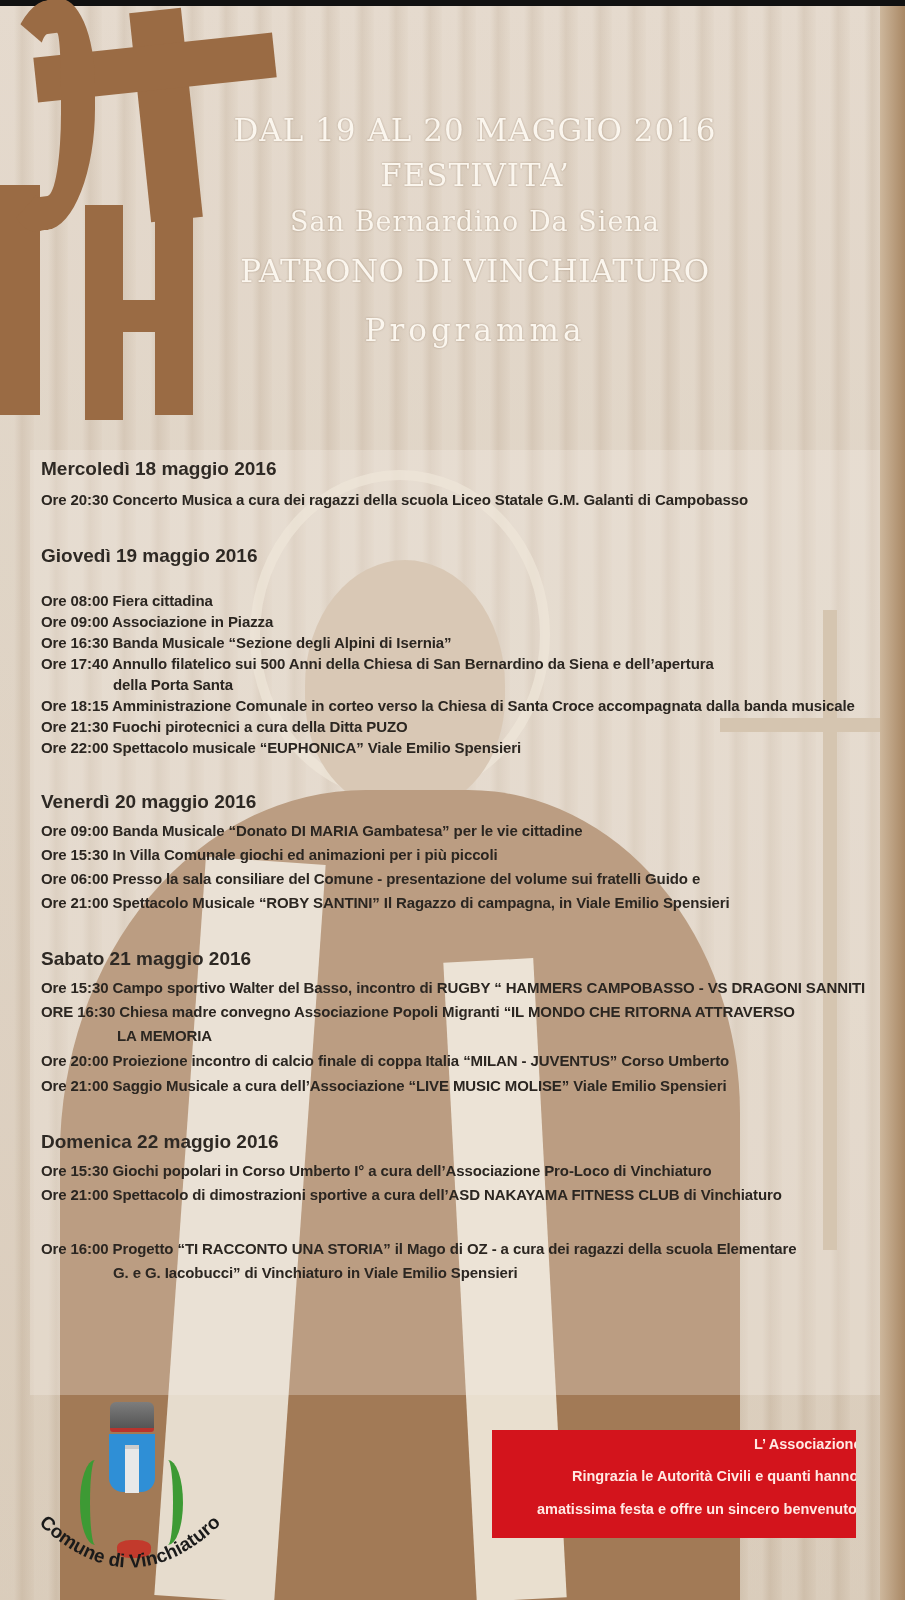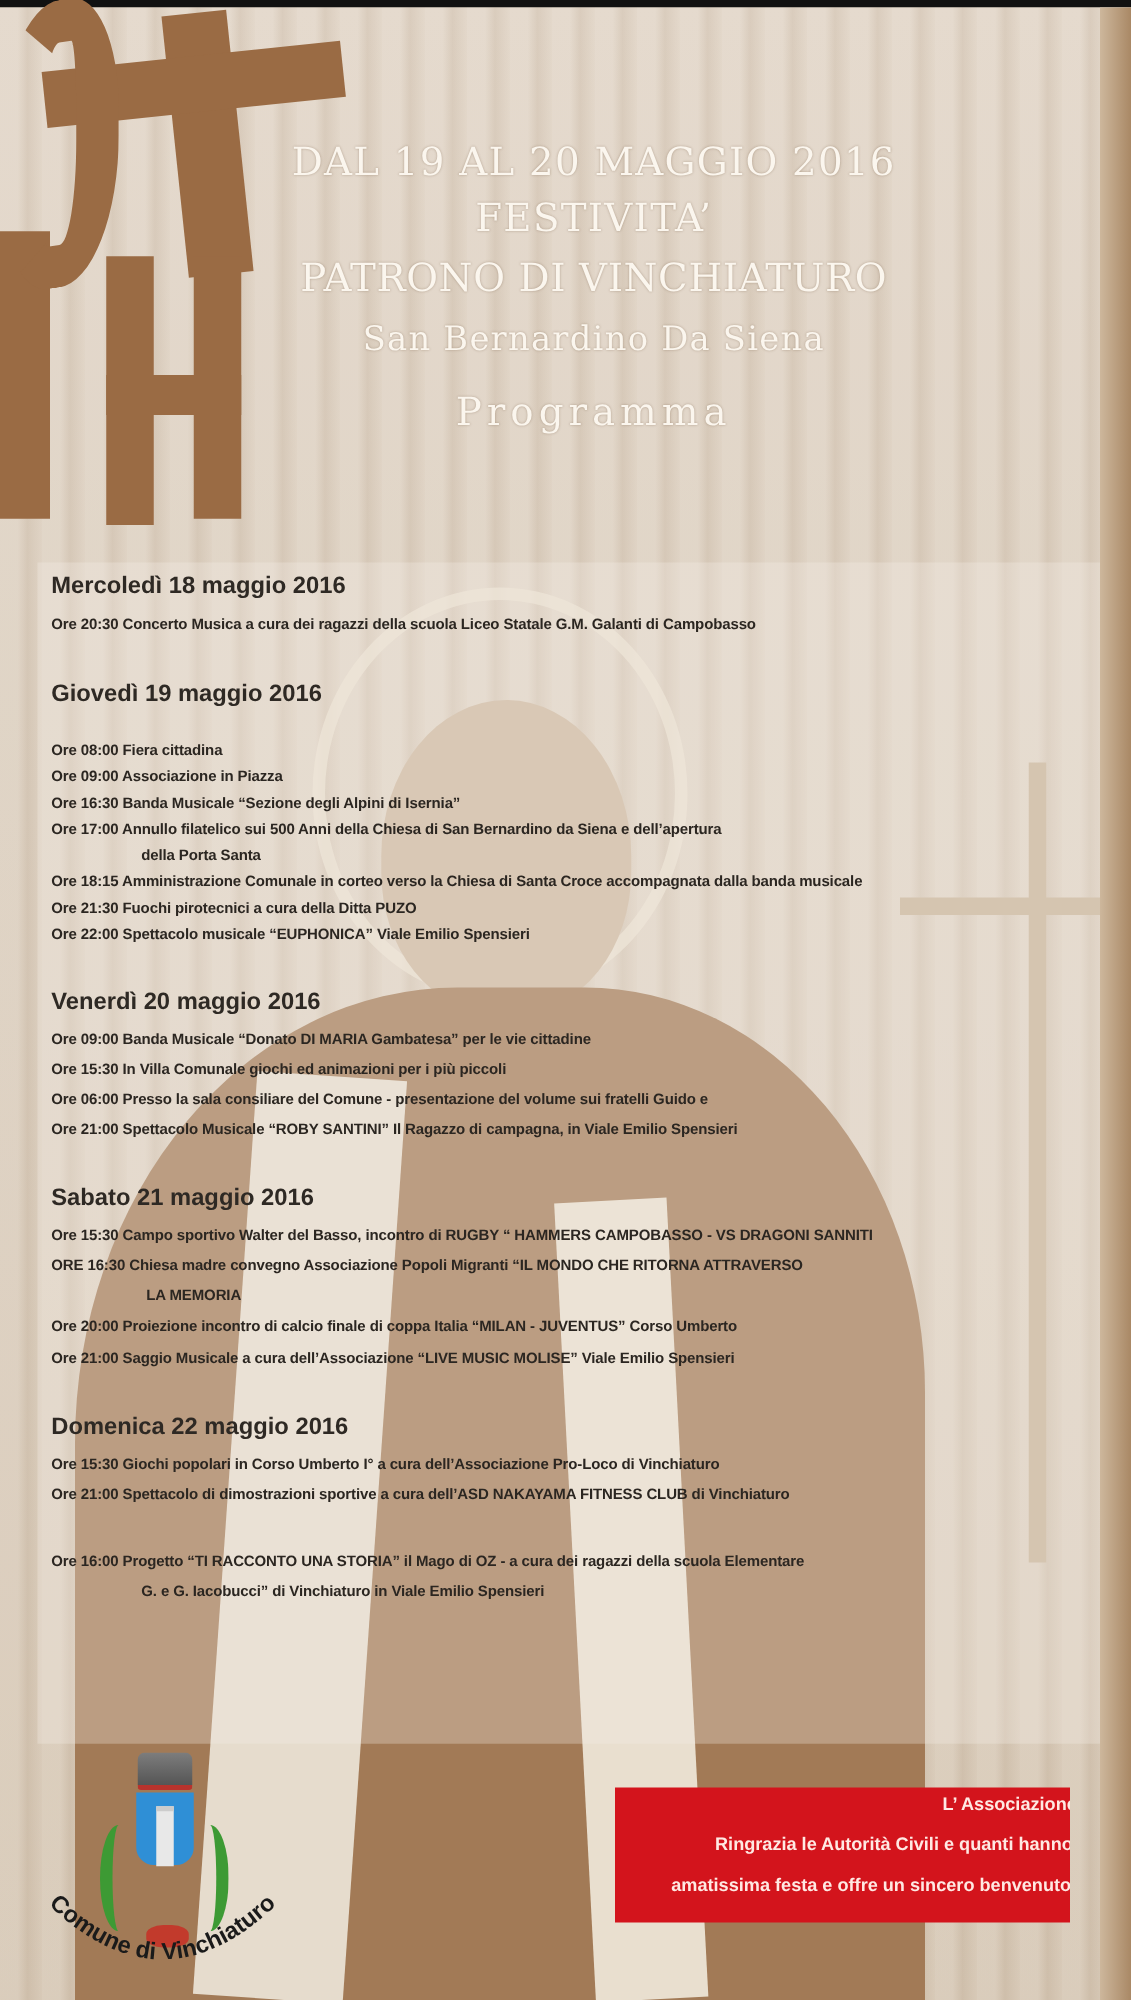--- a/index.html
+++ b/index.html
@@ -50,21 +50,21 @@
   .h5 { font-size:31px; line-height:40px; margin-top:14px; letter-spacing:4px; }
 
   
   .panel {
     position:absolute; left:30px; top:450px; width:850px; height:945px;
     background:rgba(246,240,231,0.30);
   }
   .program { position:absolute; left:41px; top:455px; width:850px; color:#2b2621; font-family:"Liberation Sans", sans-serif; }
   .day { margin:0; }
   .day-title { font-size:19px; font-weight:bold; color:#2e2924; line-height:28px; display:block; }
-  .ev { font-size:12px; font-weight:bold; line-height:21px; display:block; white-space:nowrap; color:#2b2621; letter-spacing:-0.1px; }
+  .ev { font-size:15px; font-weight:bold; line-height:21px; display:block; white-space:nowrap; color:#2b2621; letter-spacing:-0.1px; }
   .gap-1 { margin-top:6px; }
   .day + .day { margin-top:24px; }
   .indent-lm { display:block; padding-left:72px; }
   .indent-gg { display:block; padding-left:72px; }
   .indent-mem { display:block; padding-left:76px; }
 
   
   .logo { position:absolute; left:25px; top:1400px; width:210px; height:200px; }
   .crown { position:absolute; left:85px; top:2px; width:44px; height:26px; background:linear-gradient(#7d7d7d,#555); border-radius:6px 6px 3px 3px; border-bottom:4px solid #b8332d; }
   .shield { position:absolute; left:84px; top:34px; width:46px; height:58px; background:#2f8fd6; border-radius:0 0 14px 14px; }
@@ -104,39 +104,39 @@
 <div class="robe"></div>
 <div class="robe-stole-l"></div>
 <div class="robe-stole-r"></div>
 <div class="crucifix-v"></div>
 <div class="crucifix-h"></div>
 <div class="right-band"></div>
 
 <div class="header">
   <span class="h-line h1">DAL 19 AL 20 MAGGIO 2016</span>
   <span class="h-line h2">FESTIVITA’</span>
+  <span class="h-line h4">San Bernardino Da Siena</span>
   <span class="h-line h3">PATRONO DI VINCHIATURO</span>
-  <span class="h-line h4">San Bernardino Da Siena</span>
   <span class="h-line h5">Programma</span>
 </div>
 
 <div class="panel"></div>
 <div class="program">
 
   <div class="day">
     <span class="day-title">Mercoledì 18 maggio 2016</span>
     <span class="ev gap-1">Ore 20:30 Concerto Musica a cura dei ragazzi della scuola  Liceo Statale G.M. Galanti di Campobasso</span>
   </div>
 
   <div class="day" style="margin-top:32px">
     <span class="day-title">Giovedì 19 maggio 2016</span>
     <span class="ev" style="margin-top:20px">Ore 08:00 Fiera cittadina</span>
     <span class="ev">Ore 09:00 Associazione in Piazza</span>
     <span class="ev">Ore 16:30 Banda Musicale “Sezione degli Alpini di Isernia”</span>
-    <span class="ev">Ore 17:00 Annullo filatelico sui 500 Anni della Chiesa di San Bernardino da Siena e dell’apertura</span>
+    <span class="ev">Ore 17:40 Annullo filatelico sui 500 Anni della Chiesa di San Bernardino da Siena e dell’apertura</span>
     <span class="ev indent-lm">della Porta Santa</span>
     <span class="ev">Ore 18:15 Amministrazione Comunale in corteo verso la Chiesa di Santa Croce accompagnata dalla banda musicale</span>
     <span class="ev">Ore 21:30 Fuochi pirotecnici a cura della Ditta PUZO</span>
     <span class="ev">Ore 22:00 Spettacolo musicale “EUPHONICA” Viale Emilio Spensieri</span>
   </div>
 
   <div class="day" style="margin-top:30px">
     <span class="day-title">Venerdì 20 maggio 2016</span>
     <span class="ev" style="margin-top:3px; line-height:24px">Ore 09:00 Banda Musicale “Donato DI MARIA Gambatesa” per le vie cittadine</span>
     <span class="ev" style="line-height:24px">Ore 15:30 In Villa Comunale giochi ed animazioni per i più piccoli</span>

